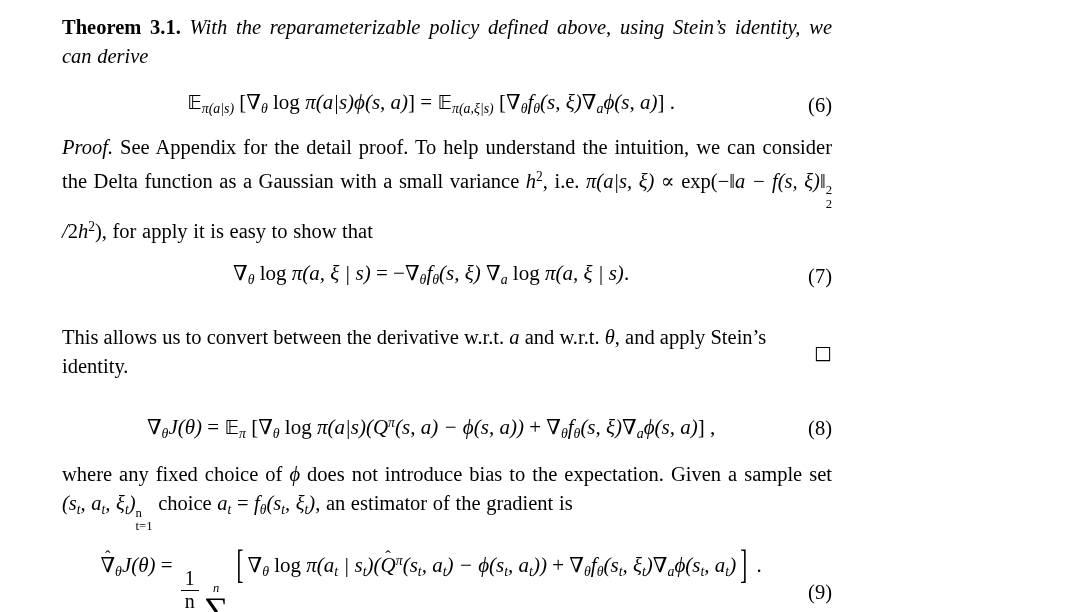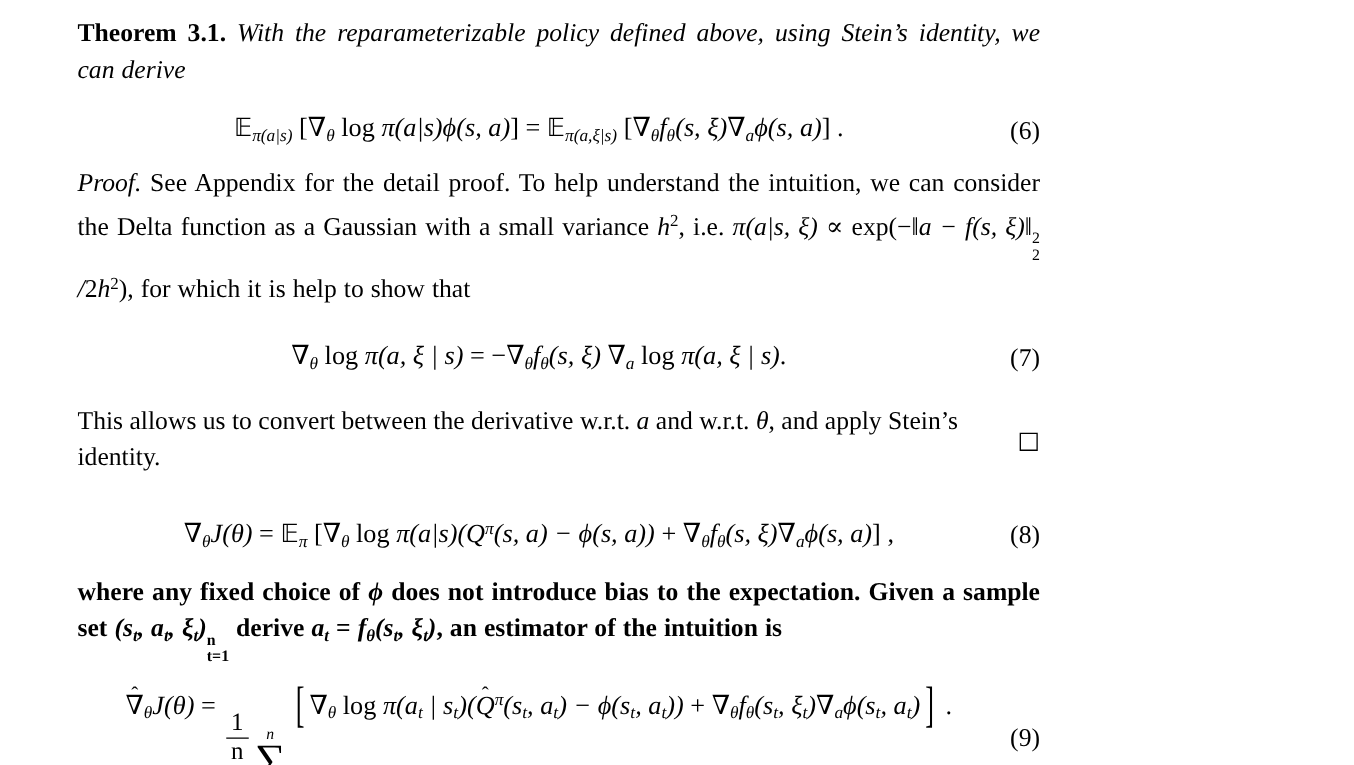--- a/index.html
+++ b/index.html
@@ -34,67 +34,67 @@
   .hatw { position: relative; display: inline-block; font-style: italic; }
   .hat-a { position: absolute; left: 50%; transform: translateX(-50%);
            top: -0.52em; font-size: 0.8em; font-style: normal; }
   .bigb { display: inline-block; transform: scaleY(1.9); margin: 0 4px;
           font-style: normal; }
   .eqrow { display: flex; align-items: center; }
   .eq { flex: 1; text-align: center; font-size: 21px; }
   .eqtag { font-size: 20.5px; padding-left: 8px; }
   .m-eq6   { margin-top: 14px; min-height: 40px; }
   .m-proof { margin-top: 8px; }
-  .m-eq7   { margin-top: 24px; min-height: 34px; }
-  .m-qed   { margin-top: 18px; display: flex; align-items: center; }
+  .m-eq7   { margin-top: 14px; min-height: 34px; }
+  .m-qed   { margin-top: 29px; display: flex; align-items: center; }
   .m-stein { margin-top: 34px; }
   .m-eq8   { margin-top: 27px; min-height: 40px; }
-  .m-where { margin-top: 12px; font-weight: bold; }
+  .m-where { margin-top: 12px; }
   .m-eq9   { margin-top: 12px; min-height: 78px; }
   .tomb { margin-left: auto; font-size: 19px; line-height: 1;
           font-family: "DejaVu Sans", sans-serif; }
   .qtext { flex: 0 1 auto; }
 </style>
 </head>
 <body>
 
 <div id="page">
 
   <div class="para"><span class="bf">Theorem 3.1.</span><span class="it">  With the reparameterizable policy defined above, using Stein’s identity, we can derive</span></div>
 
   <div class="eqrow m-eq6">
     <span class="eq"><span class="bb">𝔼</span><span class="sb it">π(a|s)</span><span class="rn"> [</span><span class="it">∇</span><span class="sb it">θ</span><span class="rn"> log </span><span class="it">π(a|s)ϕ(s, a)</span><span class="rn">] = </span><span class="bb">𝔼</span><span class="sb it">π(a,ξ|s)</span><span class="rn"> [</span><span class="it">∇</span><span class="sb it">θ</span><span class="it">f</span><span class="sb it">θ</span><span class="it">(s, ξ)∇</span><span class="sb it">a</span><span class="it">ϕ(s, a)</span><span class="rn">] .</span></span>
     <span class="eqtag">(6)</span>
   </div>
 
   <div class="para m-proof"><span class="it">Proof.</span><span class="rn">  See Appendix for the detail proof.  To help understand the intuition, we can consider the Delta function as a Gaussian with a small variance </span><span class="it">h</span><span class="su rn">2</span><span class="rn">, i.e. </span><span class="it">π(a|s, ξ)</span><span class="rn"> ∝ exp(−‖</span><span class="it">a − f(s, ξ)</span><span class="rn">‖</span><span class="ss">
         <span>2</span>
         <span>2</span>
-      </span><span class="it">/</span><span class="rn">2</span><span class="it">h</span><span class="su rn">2</span><span class="rn">), for which it is help to show that</span></div>
+      </span><span class="it">/</span><span class="rn">2</span><span class="it">h</span><span class="su rn">2</span><span class="rn">), for apply it is easy to show that</span></div>
 
   <div class="eqrow m-eq7">
     <span class="eq"><span class="it">∇</span><span class="sb it">θ</span><span class="rn"> log </span><span class="it">π(a, ξ | s)</span><span class="rn"> = −</span><span class="it">∇</span><span class="sb it">θ</span><span class="it">f</span><span class="sb it">θ</span><span class="it">(s, ξ) ∇</span><span class="sb it">a</span><span class="rn"> log </span><span class="it">π(a, ξ | s)</span><span class="rn">.</span></span>
     <span class="eqtag">(7)</span>
   </div>
 
   <div class="m-qed">
     <span class="qtext"><span class="rn">This allows us to convert between the derivative w.r.t. </span><span class="it">a</span><span class="rn"> and w.r.t. </span><span class="it">θ</span><span class="rn">, and apply Stein’s identity.</span></span>
     <span class="tomb">□</span>
   </div>
 
 
   <div class="eqrow m-eq8">
     <span class="eq"><span class="it">∇</span><span class="sb it">θ</span><span class="it">J(θ)</span><span class="rn"> = </span><span class="bb">𝔼</span><span class="sb it">π</span><span class="rn"> [</span><span class="it">∇</span><span class="sb it">θ</span><span class="rn"> log </span><span class="it">π(a|s)(Q</span><span class="su it">π</span><span class="it">(s, a) − ϕ(s, a))</span><span class="rn"> + </span><span class="it">∇</span><span class="sb it">θ</span><span class="it">f</span><span class="sb it">θ</span><span class="it">(s, ξ)∇</span><span class="sb it">a</span><span class="it">ϕ(s, a)</span><span class="rn">] ,</span></span>
     <span class="eqtag">(8)</span>
   </div>
 
   <div class="para m-where"><span class="rn">where any fixed choice of </span><span class="it">ϕ</span><span class="rn"> does not introduce bias to the expectation.  Given a sample set </span><span class="it">(s</span><span class="sb it">t</span><span class="it">, a</span><span class="sb it">t</span><span class="it">, ξ</span><span class="sb it">t</span><span class="it">)</span><span class="ss">
         <span>n</span>
         <span>t=1</span>
-      </span><span class="rn"> derive </span><span class="it">a</span><span class="sb it">t</span><span class="rn"> = </span><span class="it">f</span><span class="sb it">θ</span><span class="it">(s</span><span class="sb it">t</span><span class="it">, ξ</span><span class="sb it">t</span><span class="it">)</span><span class="rn">, an estimator of the intuition is</span></div>
+      </span><span class="rn"> choice </span><span class="it">a</span><span class="sb it">t</span><span class="rn"> = </span><span class="it">f</span><span class="sb it">θ</span><span class="it">(s</span><span class="sb it">t</span><span class="it">, ξ</span><span class="sb it">t</span><span class="it">)</span><span class="rn">, an estimator of the gradient is</span></div>
 
   <div class="eqrow m-eq9">
     <span class="eq"><span class="hatw"><span class="hat-a">ˆ</span>∇</span><span class="sb it">θ</span><span class="it">J(θ)</span><span class="rn"> = </span><span class="frac">
           <span class="fr-n">1</span>
           <span>n</span>
         </span><span class="sum">
           <span class="sum-a">n</span>
           <span class="sum-s">∑</span>
           <span class="sum-b">t=1</span>
         </span><span class="bigb">[</span><span class="it">∇</span><span class="sb it">θ</span><span class="rn"> log </span><span class="it">π(a</span><span class="sb it">t</span><span class="it"> | s</span><span class="sb it">t</span><span class="it">)(</span><span class="hatw"><span class="hat-a">ˆ</span>Q</span><span class="su it">π</span><span class="it">(s</span><span class="sb it">t</span><span class="it">, a</span><span class="sb it">t</span><span class="it">) − ϕ(s</span><span class="sb it">t</span><span class="it">, a</span><span class="sb it">t</span><span class="it">))</span><span class="rn"> + </span><span class="it">∇</span><span class="sb it">θ</span><span class="it">f</span><span class="sb it">θ</span><span class="it">(s</span><span class="sb it">t</span><span class="it">, ξ</span><span class="sb it">t</span><span class="it">)∇</span><span class="sb it">a</span><span class="it">ϕ(s</span><span class="sb it">t</span><span class="it">, a</span><span class="sb it">t</span><span class="it">)</span><span class="bigb">]</span><span class="rn"> .</span></span>

